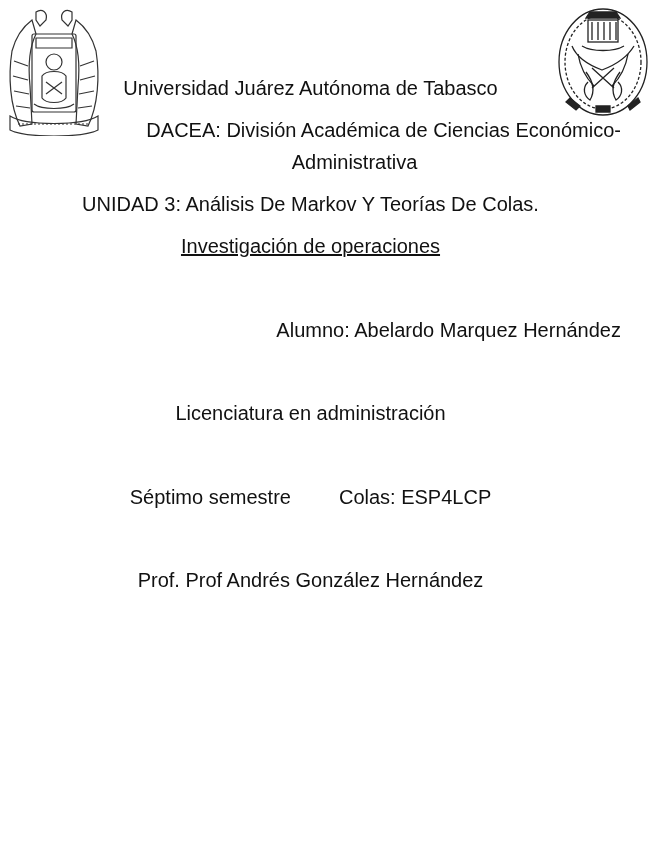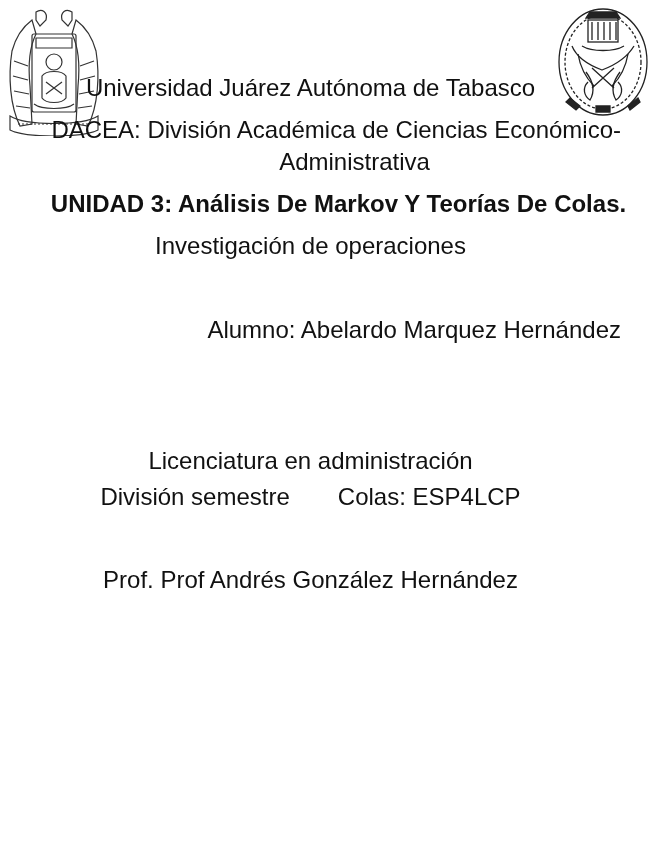--- a/index.html
+++ b/index.html
@@ -1,20 +1,20 @@
 <!DOCTYPE html>
 <html><head>
 <meta charset="utf-8">
 <style>
   html, body { margin: 0; padding: 0; background: #ffffff; }
   body { width: 655px; height: 848px; position: relative; overflow: hidden;
          font-family: "Liberation Sans", "DejaVu Sans", sans-serif; color: #111; }
   .line { position: absolute; left: 0; width: 621px; text-align: center;
-          font-size: 24px; line-height: 22px; white-space: nowrap; }
-  .bold { font-weight: bold; padding-left: 28px; }
+          font-size: 20px; line-height: 22px; white-space: nowrap; }
+  .bold { font-weight: normal; }
   .logo { position: absolute; }
   .logo svg { width: 100%; height: 100%; display: block; }
   .gap { display: inline-block; width: 48px; }
 </style>
 </head>
 <body>
 
 <div class="logo" style="left:6px; top:6px; width:96px; height:130px;">
   <svg viewBox="0 0 96 130">
     <g fill="none" stroke="#333" stroke-width="1.2">
@@ -61,19 +61,19 @@
       <path d="M40 100 L54 100 L54 106 L40 106 Z" fill="#222"></path>
       <path d="M72 100 L82 92 L84 96 L74 104 Z" fill="#222"></path>
     </g>
   </svg>
 </div>
 
 <div class="line" style="top:77px;">Universidad Juárez Autónoma de Tabasco</div>
 <div class="line" style="top:119px;text-align:right;">DACEA: División Académica de Ciencias Económico-</div>
 <div class="line" style="top:151px;padding-left:44px;">Administrativa</div>
 <div class="line bold" style="top:193px;">UNIDAD 3:  Análisis De Markov Y Teorías De Colas.</div>
-<div class="line" style="top:235px;">Investigación de operaciones</div>
+<div class="line" style="top:235px;text-decoration:underline;">Investigación de operaciones</div>
 <div class="line" style="top:319px;text-align:right;">Alumno: Abelardo Marquez Hernández</div>
-<div class="line" style="top:402px;margin-top:48px;">Licenciatura en administración</div>
+<div class="line" style="top:402px;">Licenciatura en administración</div>
 <div class="line" style="top:486px;">
-  <span>División semestre</span><span class="gap"></span><span>Colas: ESP4LCP</span>
+  <span>Séptimo semestre</span><span class="gap"></span><span>Colas: ESP4LCP</span>
 </div>
 <div class="line" style="top:569px;">Prof. Prof Andrés González Hernández</div>
 
 </body></html>

